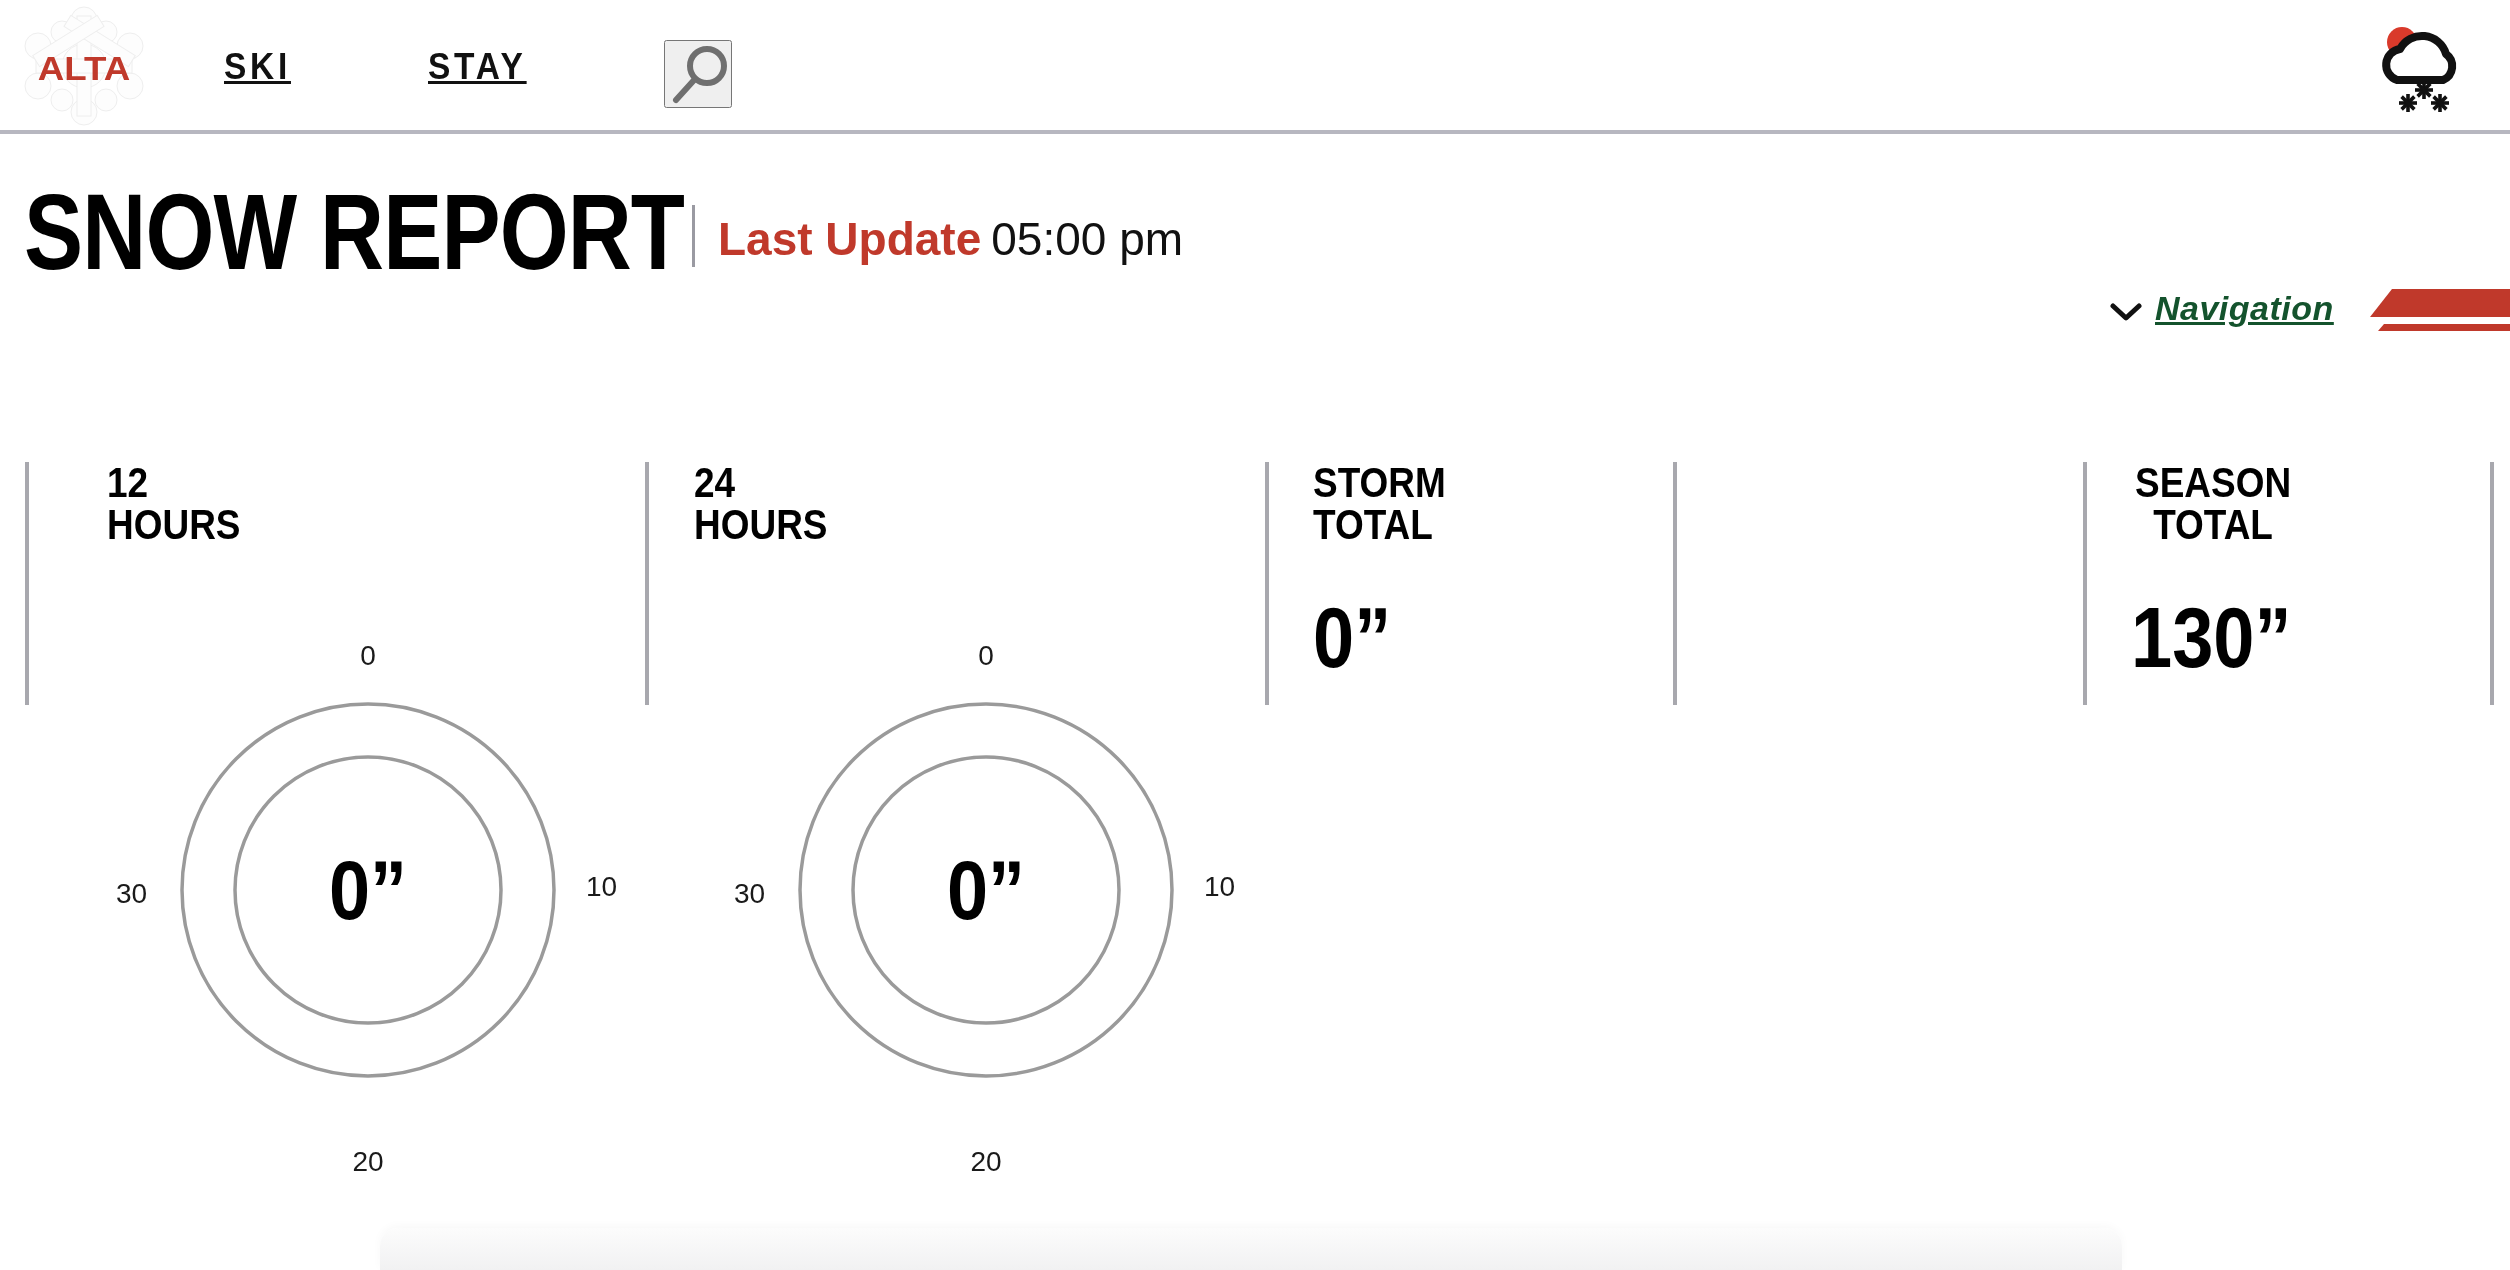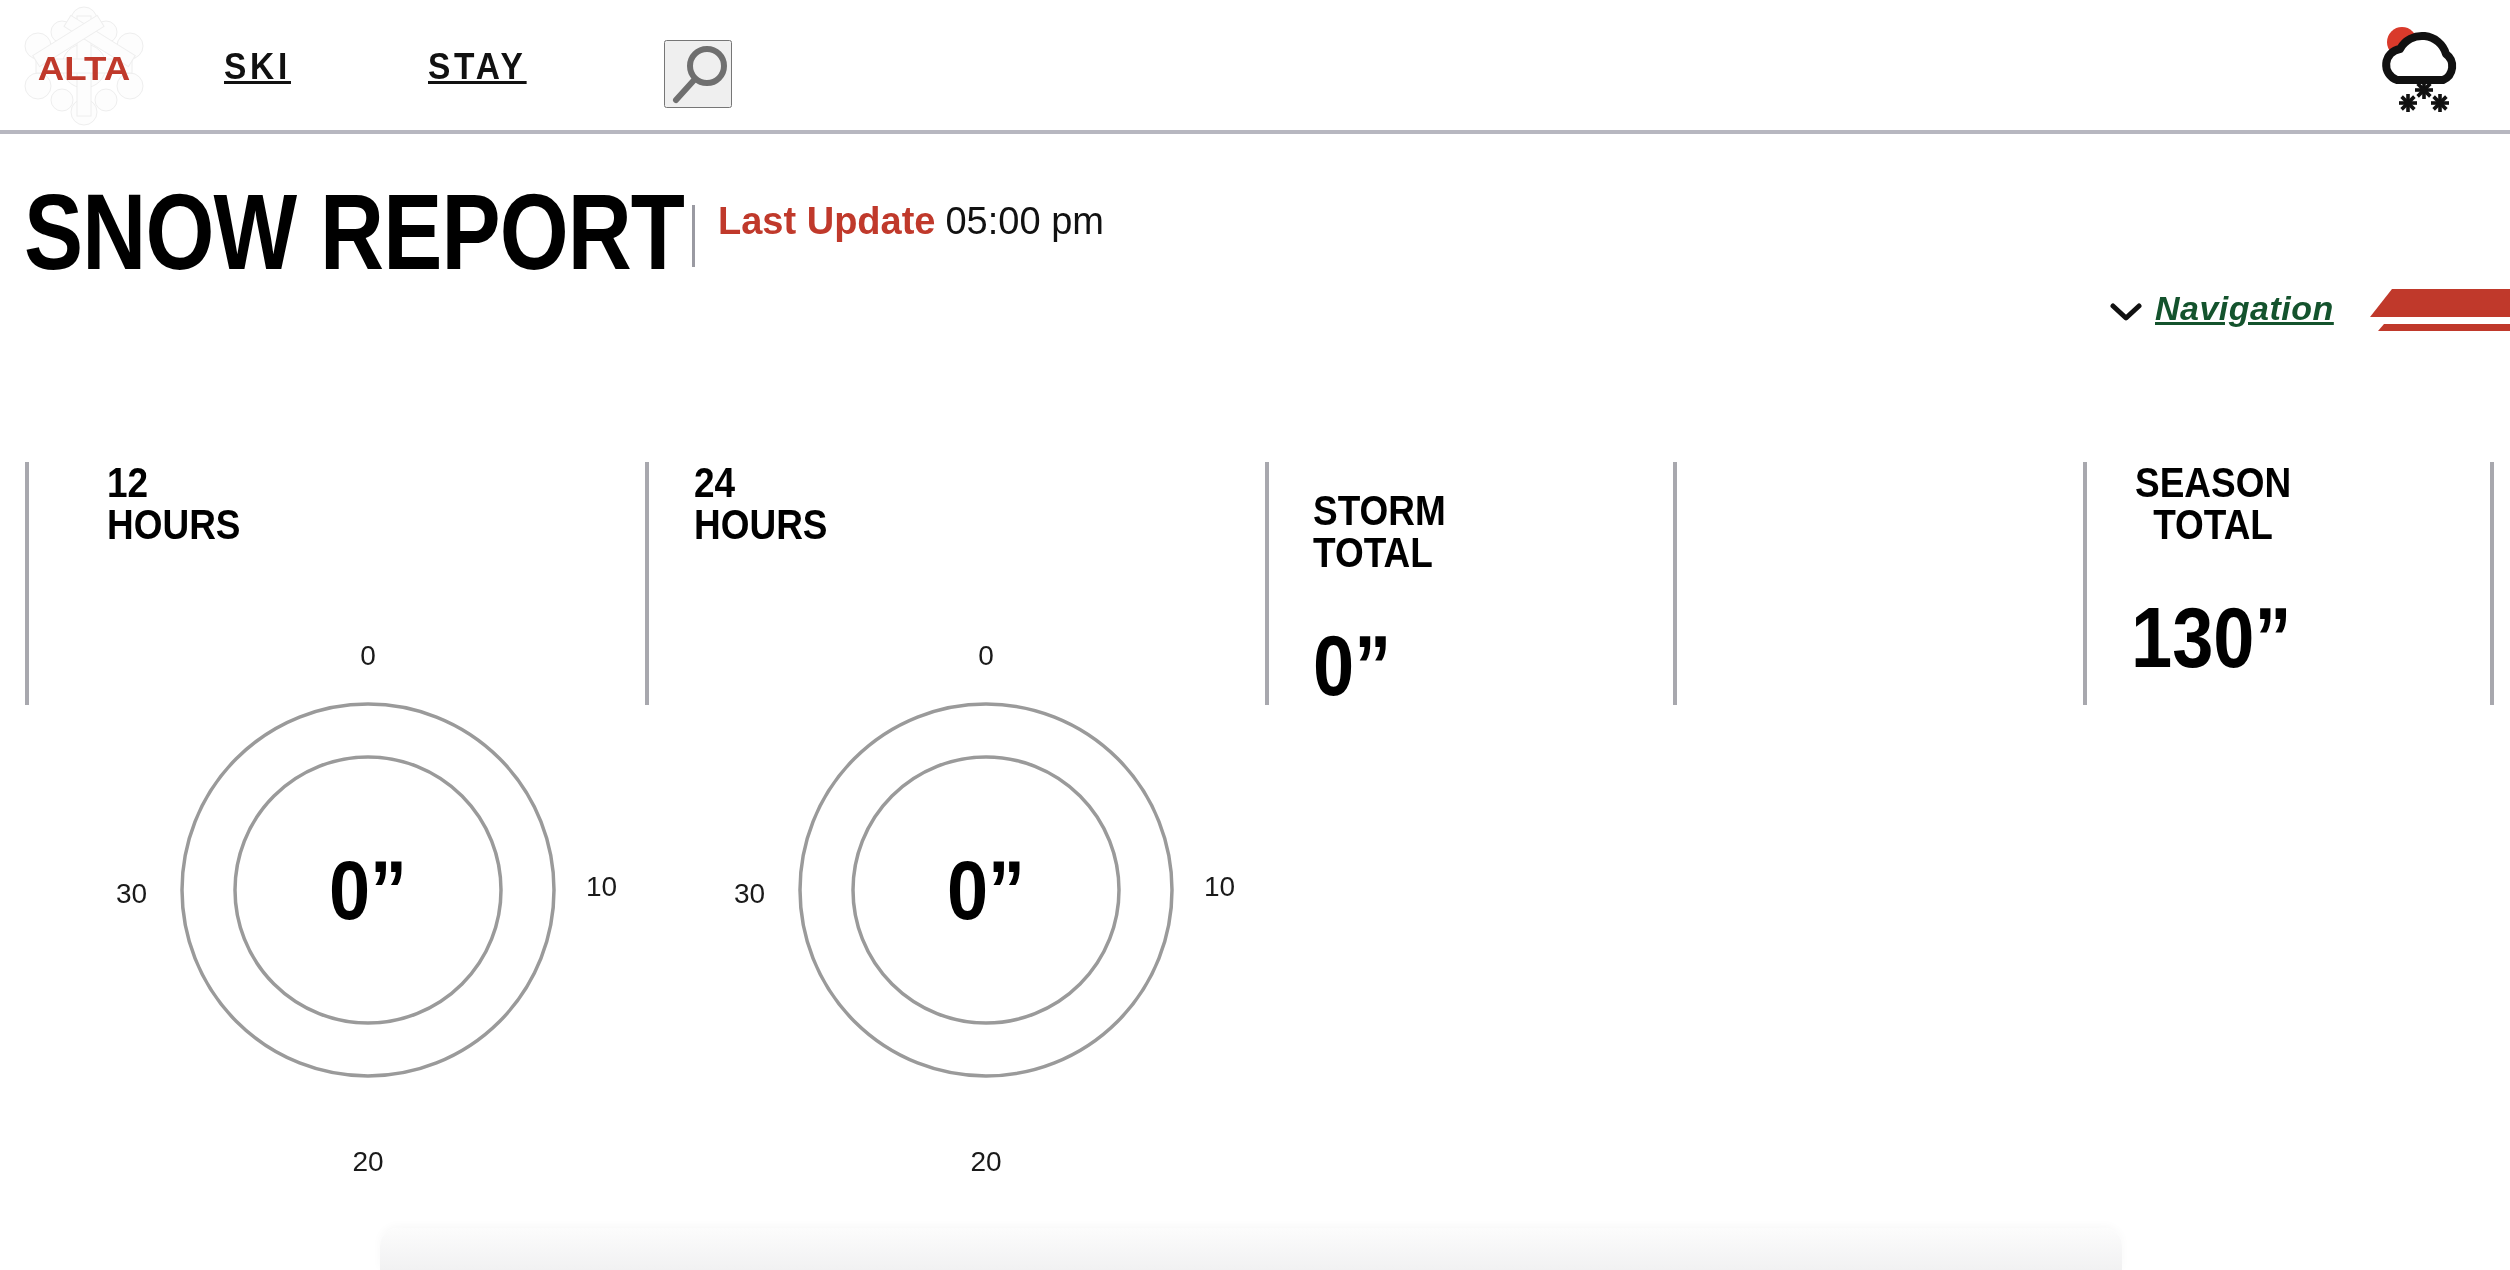--- a/index.html
+++ b/index.html
@@ -72,22 +72,22 @@
     position:absolute; left:24px; top:178px;
     font-size:108px; font-weight:bold; color:#000;
     letter-spacing:-1px; line-height:1;
     transform:scaleX(0.82); transform-origin:left top;
   }
   .title-rule {
     position:absolute; left:692px; top:205px; width:3px; height:62px;
     background:#9a9aa2;
   }
   .lastupdate {
-    position:absolute; left:718px; top:200px;
-    font-size:38px; white-space:nowrap;
+    position:absolute; left:718px; top:212px;
+    font-size:46px; white-space:nowrap;
   }
   .lastupdate .lu-label { color:#C0392B; font-weight:bold; }
   .lastupdate .lu-time { color:#111; font-weight:normal; margin-left:10px; }
 
   
   .divider {
     position:absolute; top:462px; width:4px; height:243px;
     background:#a8a8ae;
   }
 
@@ -253,21 +253,21 @@
         <circle cx="190" cy="190" r="133" fill="none" stroke="#9a9a9a" stroke-width="3.5"></circle>
       </svg>
       <div class="gauge-center">0”</div>
       <span class="tick tick-top">0</span>
       <span class="tick tick-right">10</span>
       <span class="tick tick-bottom">20</span>
       <span class="tick tick-left">30</span>
     </div>
   </div>
 
-  <div class="panel" style="left:1313px;margin-top:28px;">
+  <div class="panel" style="left:1313px;">
     <div class="panel-title">STORM
 TOTAL</div>
     <div class="panel-value">0”</div>
   </div>
 
 
   <div class="panel" style="left:2131px;text-align:center;">
     <div class="panel-title">SEASON
 TOTAL</div>
     <div class="panel-value">130”</div>

